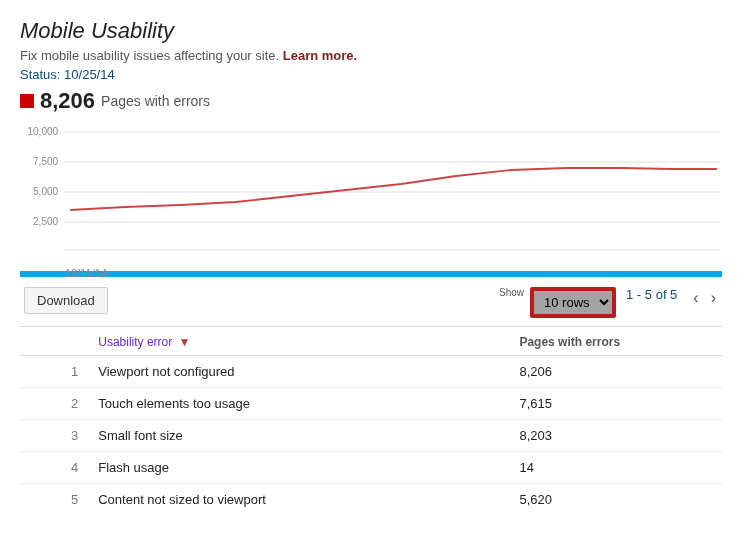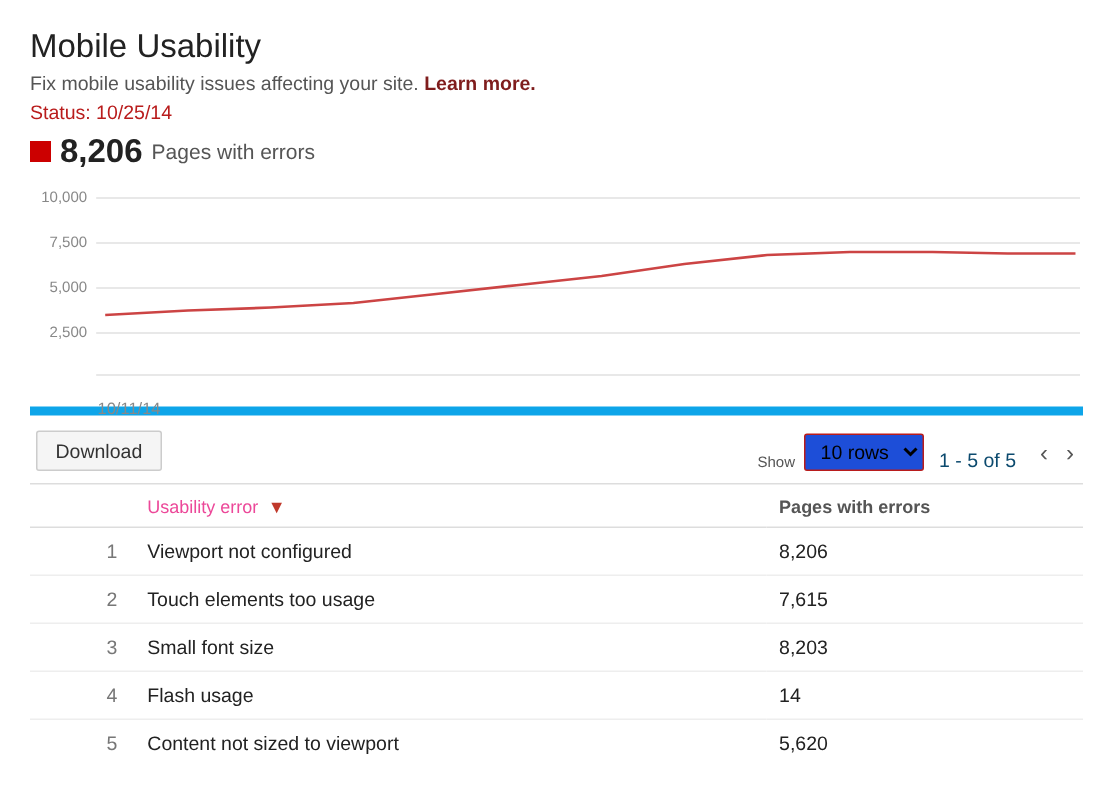--- a/index.html
+++ b/index.html
@@ -12,34 +12,35 @@
       min-height: 541px;
     }
     .container {
       padding: 18px 20px 10px 20px;
     }
     h1 {
       font-size: 22px;
       font-weight: normal;
       color: #222;
       margin-bottom: 4px;
+      font-style: italic;
     }
     .subtitle {
       font-size: 13px;
       color: #555;
       margin-bottom: 4px;
     }
     .subtitle a {
       color: #7f1d1d;
       text-decoration: none;
       font-weight: bold;
     }
     .status-line {
       font-size: 13px;
-      color: #b91c1c;
+      color: #0c4a6e;
       margin-bottom: 6px;
     }
     .error-summary {
       display: flex;
       align-items: center;
       margin-bottom: 8px;
       font-size: 15px;
     }
     .red-square {
       display: inline-block;
@@ -76,42 +77,42 @@
       font-size: 11px;
       color: #888;
       padding-left: 45px;
       padding-top: 2px;
       margin-bottom: 4px;
     }
 
     
     .toolbar {
       display: flex;
-      align-items: flex-end;
+      align-items: flex-start;
       padding: 10px 0 8px 4px;
       border-bottom: 1px solid #ddd;
     }
     .download-btn {
       border: 1px solid #ccc;
       background: #f5f5f5;
       color: #333;
       font-size: 13px;
       padding: 5px 12px;
       cursor: pointer;
       border-radius: 2px;
     }
     .spacer { flex: 1; }
     .show-label {
       font-size: 10px;
       color: #555;
       margin-right: 6px;
     }
     .rows-select {
-      border: 1px solid #b91c1c;
-      background: #1d4ed8;
+      border: 4px solid #b91c1c;
+      background: #a3a3a3;
       font-size: 13px;
       padding: 3px 6px;
       border-radius: 2px;
       cursor: pointer;
     }
     .pagination-info {
       font-size: 13px;
       color: #0c4a6e;
       margin: 0 10px;
     }
@@ -227,21 +228,21 @@
     <span class="pagination-info">1 - 5 of 5</span>
     <button class="nav-btn">‹</button>
     <button class="nav-btn">›</button>
   </div>
 
   <table>
     <thead>
       <tr>
         <th class="col-num"></th>
         <th class="col-error">
-          <span style="color:#ec4899;">Usability error</span>
+          <span style="color:#6d28d9;">Usability error</span>
           <span class="sort-arrow">▼</span>
         </th>
         <th class="col-pages right">Pages with errors</th>
       </tr>
     </thead>
     <tbody id="table-body">
     <tr>
       <td class="row-num">1</td>
       <td>Viewport not configured</td>
       <td>8,206</td>

